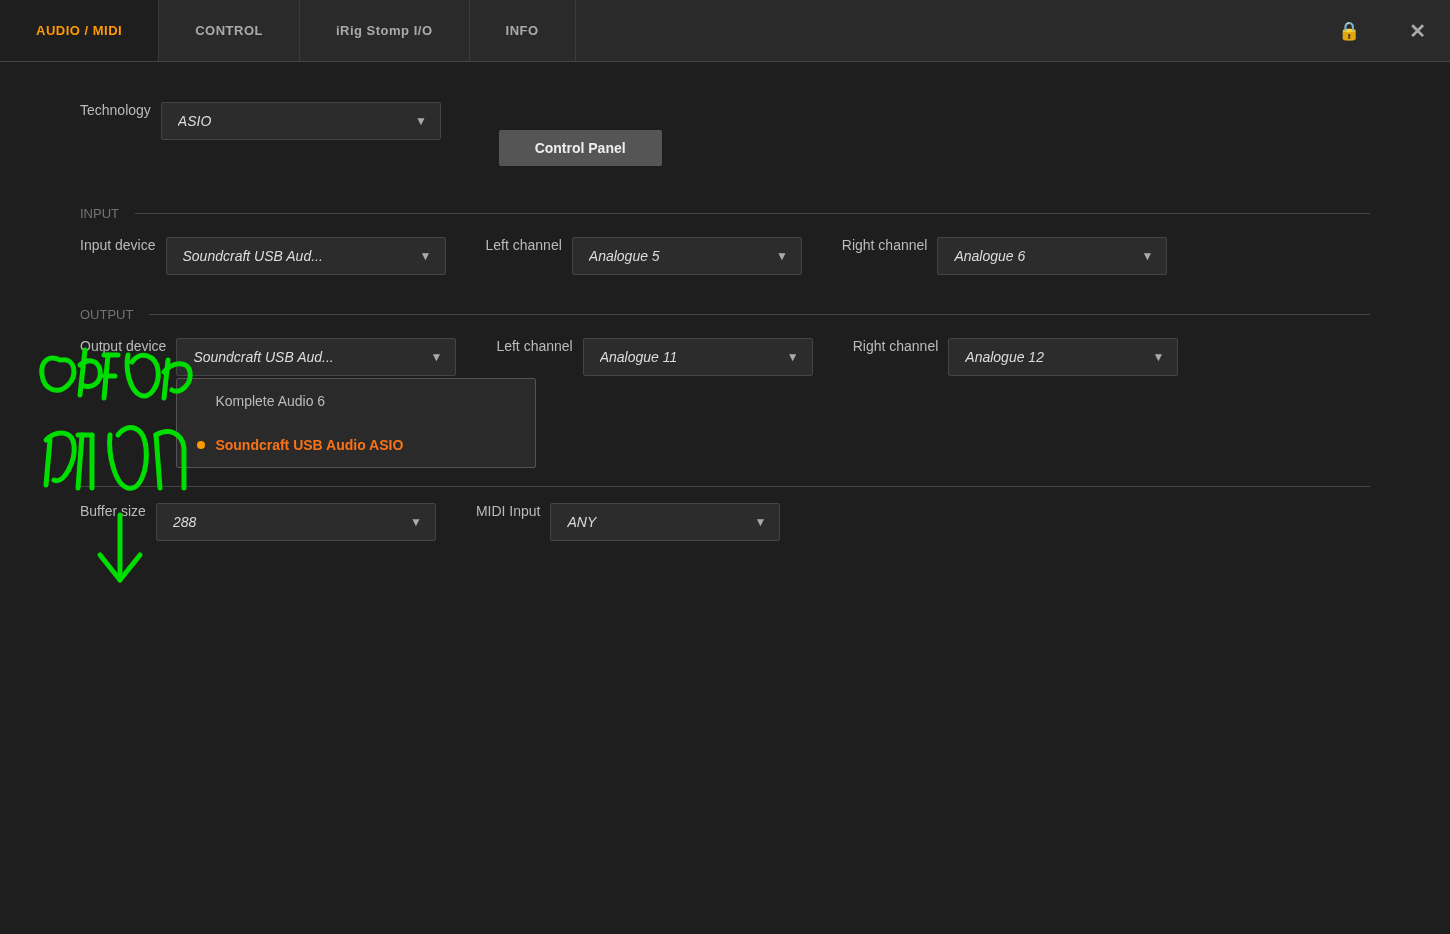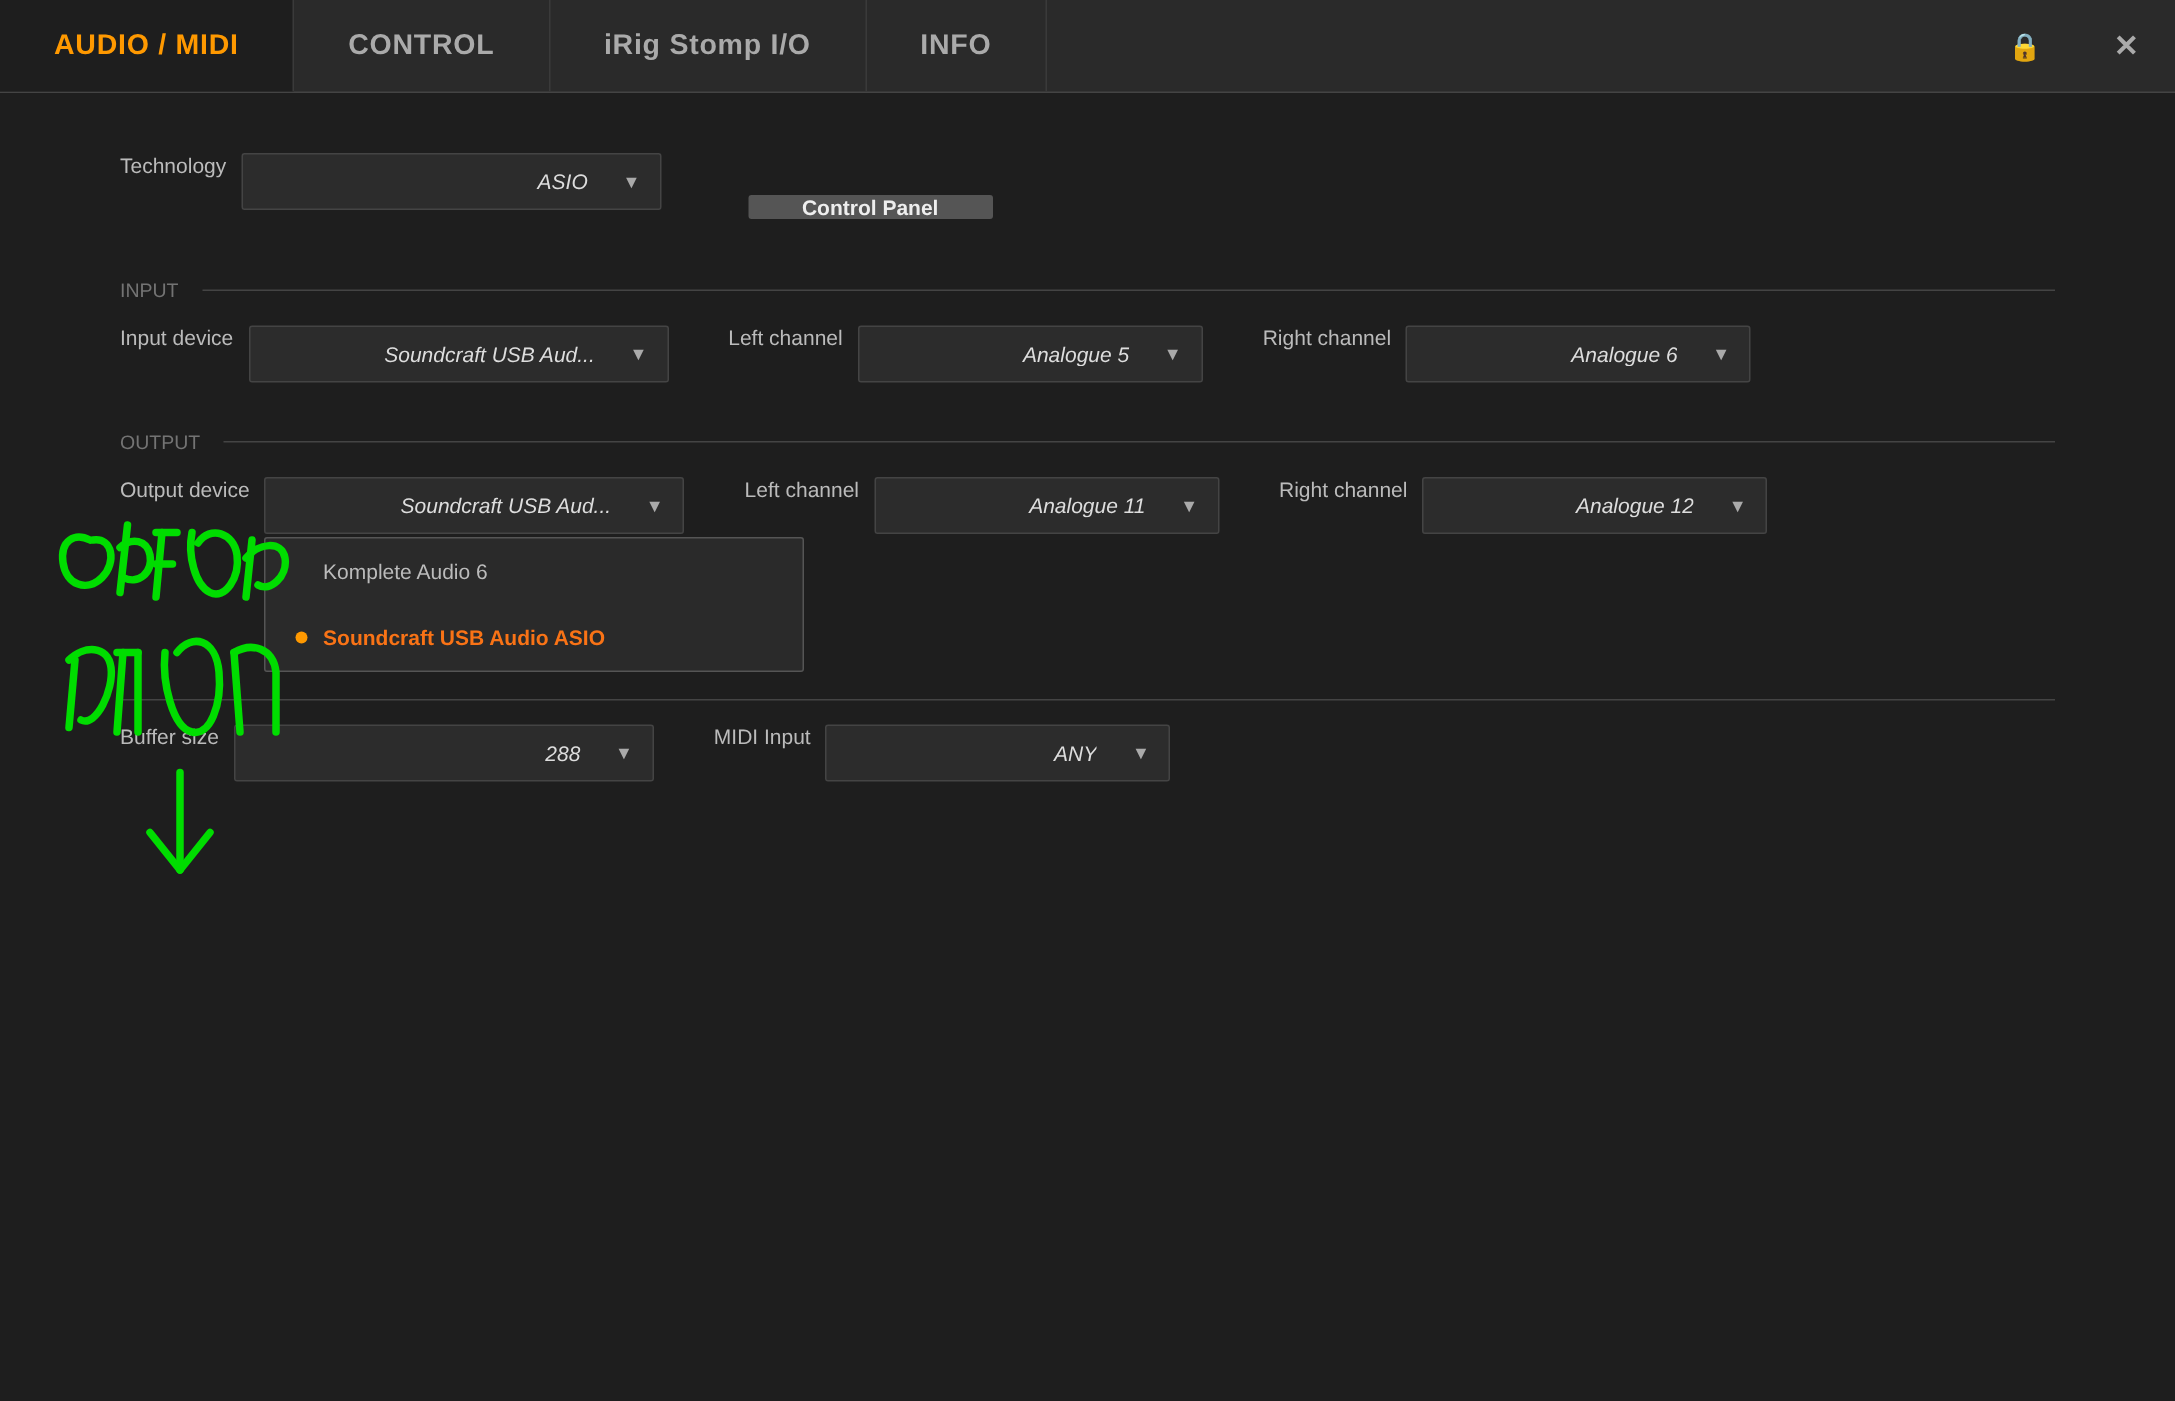--- a/index.html
+++ b/index.html
@@ -18,21 +18,21 @@
       align-items: center;
       background: #2a2a2a;
       border-bottom: 1px solid #444;
       height: 62px;
     }
     .topnav-item {
       padding: 0 36px;
       height: 100%;
       display: flex;
       align-items: center;
-      font-size: 19px;
+      font-size: 13px;
       font-weight: 600;
       color: #aaa;
       cursor: pointer;
       letter-spacing: 0.5px;
       border-right: 1px solid #3a3a3a;
     }
     .topnav-item.active {
       color: #f90;
       background: #1e1e1e;
     }
@@ -99,38 +99,37 @@
       background: #2c2c2c;
       border: 1px solid #444;
       color: #ddd;
       font-size: 14px;
       font-style: italic;
       padding: 10px 48px 10px 16px;
       appearance: none;
       cursor: pointer;
       border-radius: 2px;
       min-width: 230px;
-      text-align: right;
     }
     .select-box.wide { min-width: 280px; }
     .select-box.medium { min-width: 230px; }
     .select-arrow {
       position: absolute;
       right: 14px;
       pointer-events: none;
       color: #aaa;
       font-size: 12px;
     }
 
     
     .btn-control-panel {
       background: #555;
       color: #eee;
       border: none;
-      padding: 0 36px;
+      padding: 10px 36px;
       font-size: 14px;
       cursor: pointer;
       border-radius: 2px;
       font-weight: 600;
       margin-top: 28px;
     }
 
     
     .dropdown-popup {
       position: absolute;

